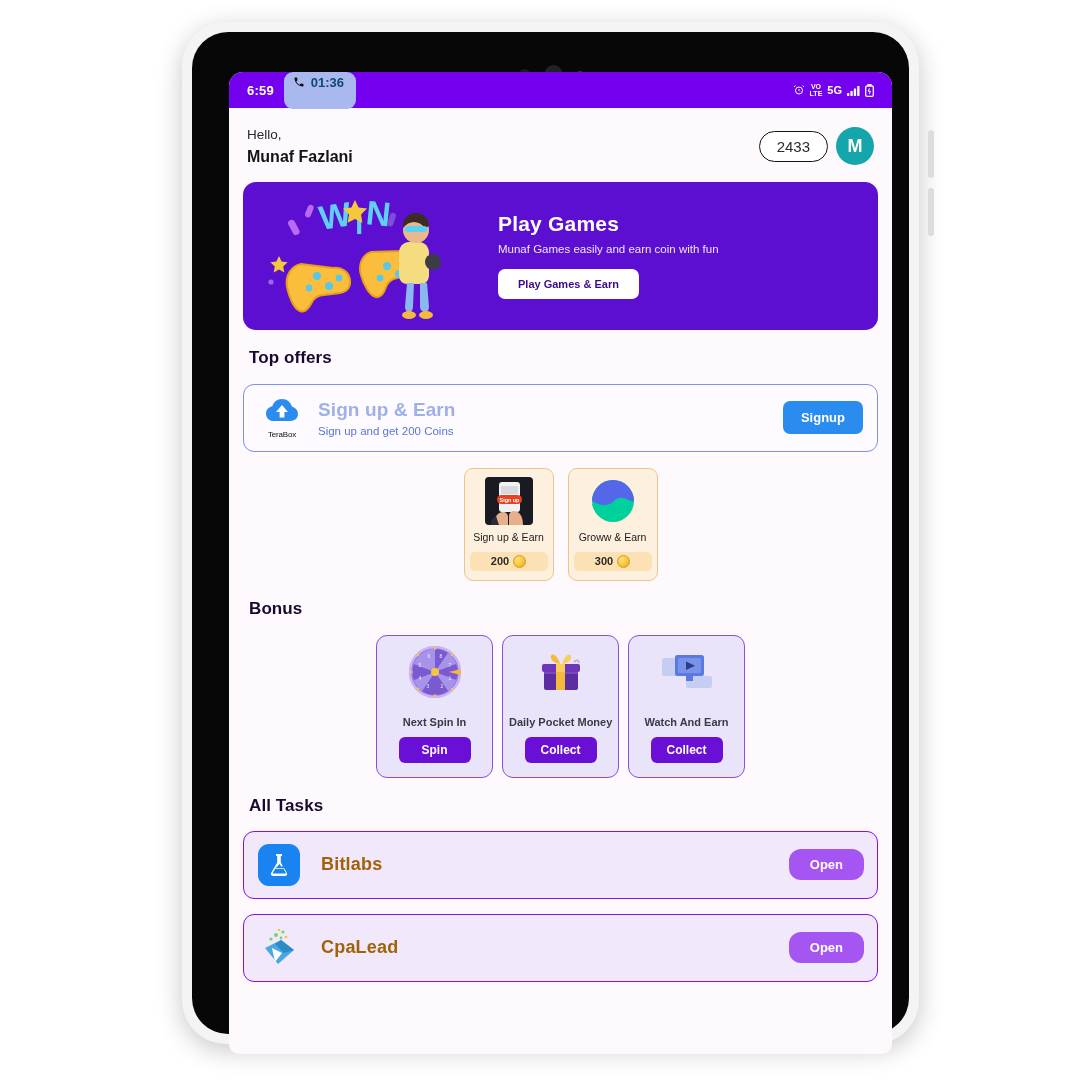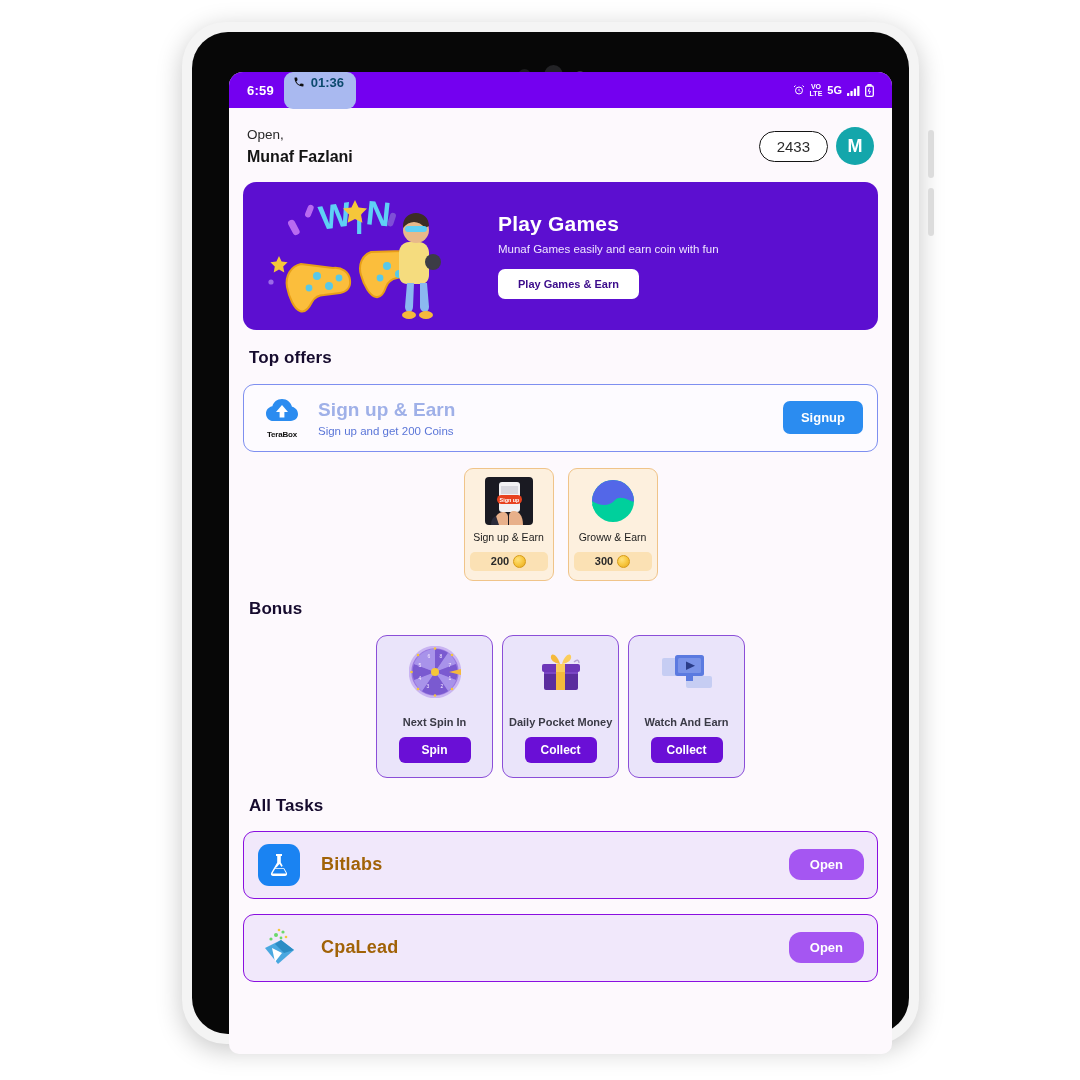--- a/index.html
+++ b/index.html
@@ -102,21 +102,21 @@
     font-size:17px;font-weight:700;color:#160b2e;
     padding:18px 0 0 20px;letter-spacing:.1px;
   }
 
   
   .tera-card{
     margin:16px 14px 0 14px;border:1.2px solid #7e8ff0;border-radius:11px;
     background:#fdfbff;display:flex;align-items:center;padding:11px 14px;height:44px;
   }
   .tera-logo{width:48px;flex:none;text-align:center;}
-  .tera-name{font-size:8px;font-weight:700;color:#101010;margin-top:1px;letter-spacing:-.2px;}
+  .tera-name{font-size:8px;font-weight:400;color:#101010;margin-top:1px;letter-spacing:-.2px;}
   .tera-mid{flex:1;padding-left:12px;}
   .tera-h{font-size:19px;font-weight:700;color:#9fb0e8;letter-spacing:.1px;}
   .tera-s{font-size:11.5px;color:#5b76d8;margin-top:4px;}
   .signup-btn{
     background:#2b8cf0;color:#fff;border:none;border-radius:7px;
     padding:9px 18px;font-size:13px;font-weight:700;cursor:pointer;font-family:inherit;
   }
 
   
   .mini-row{display:flex;justify-content:center;gap:14px;margin-top:16px;}
@@ -214,21 +214,21 @@
                 <rect x=".7" y="2" width="7.6" height="10.3" rx="1.4"></rect>
                 <path d="M3.2 2V.8h2.6V2" stroke-width="1.6"></path>
                 <path d="M4.5 4.2l-1.3 3h2.2l-1.2 2.8" stroke="#fff" stroke-width="1"></path>
               </svg>
             </span>
           </span>
         </div>
 
         <div class="header">
           <div>
-            <div class="hello">Open,</div>
+            <div class="hello">Hello,</div>
             <div class="uname">Munaf Fazlani</div>
           </div>
           <div class="head-right">
             <div class="coin-pill">2433</div>
             <div class="avatar">M</div>
           </div>
         </div>
 
         <div class="banner">
           <div class="banner-art">

